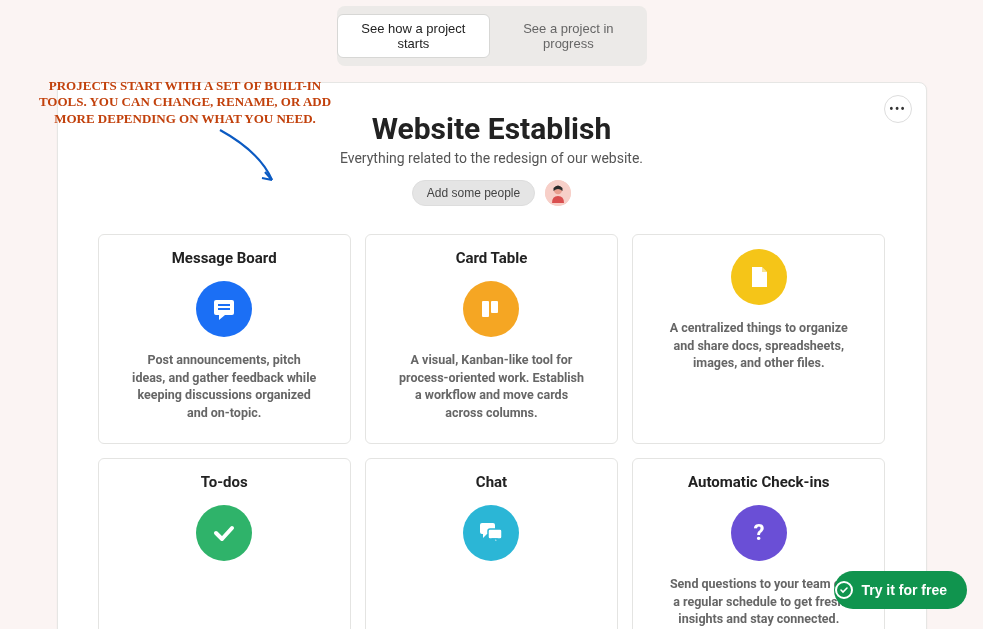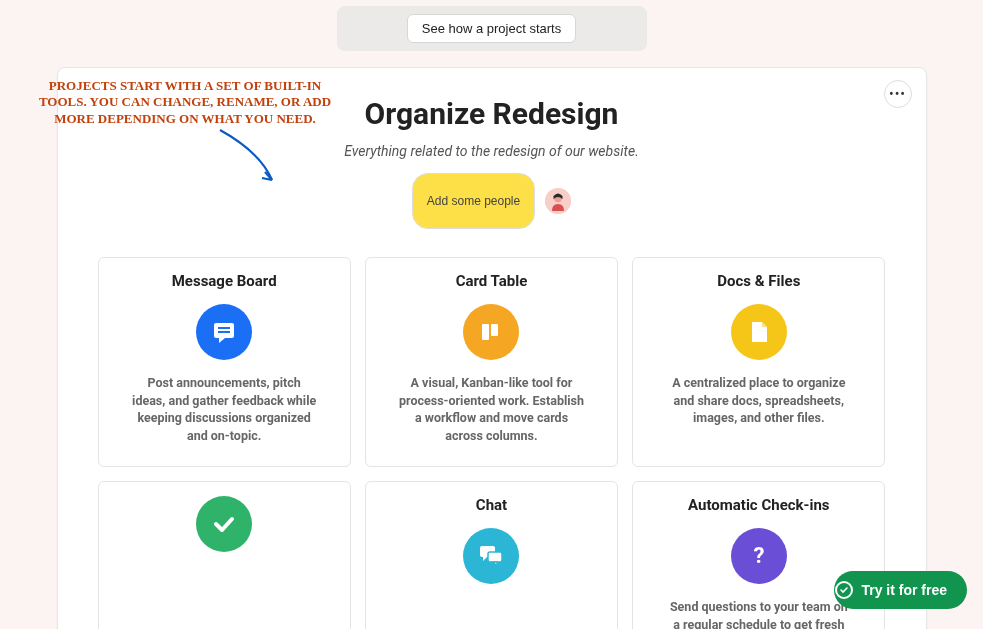--- a/index.html
+++ b/index.html
@@ -68,35 +68,34 @@
     text-align: center;
     font-size: 30px;
     font-weight: 700;
     color: #222;
     margin-top: 8px;
   }
   .subtitle {
     text-align: center;
     font-size: 14px;
     color: #555;
-    margin-top: 12px;
-    font-style: italic;
+    margin-top: 4px;
   }
   .people-row {
     display: flex;
     gap: 10px;
     align-items: center;
     justify-content: center;
     margin-top: 14px;
   }
   .add-people {
     border: 1px solid #ddd;
-    background: #fde047;
+    background: #e5e5e5;
     border-radius: 16px;
-    padding: 20px 14px;
+    padding: 5px 14px;
     font-size: 12px;
     color: #444;
     cursor: pointer;
   }
   .avatar {
     width: 26px;
     height: 26px;
     border-radius: 50%;
     background: #f7cfc8;
     display: flex;
@@ -183,33 +182,34 @@
     display: flex;
     align-items: center;
     justify-content: center;
   }
 </style>
 </head>
 <body>
 
 <div class="tab-bar">
   <button class="tab active">See how a project starts</button>
+  <button class="tab">See a project in progress</button>
 </div>
 
 <div class="annotation">Projects start with a set of built-in tools. You can change, rename, or add more depending on what you need.</div>
 <svg class="arrow-svg" width="80" height="70">
   <path d="M10,8 Q50,30 62,58" stroke="#0b5ac2" stroke-width="2.2" fill="none"></path>
   <path d="M62,58 L55,50 M62,58 L52,56" stroke="#0b5ac2" stroke-width="2.2" fill="none"></path>
 </svg>
 
 <div class="card-wrap">
   <div class="more-btn">
     <span>•••</span>
   </div>
-  <h1 class="title">Organize Redesign</h1>
+  <h1 class="title">Website Establish</h1>
   <p class="subtitle">Everything related to the redesign of our website.</p>
   <div class="people-row">
     <button class="add-people">Add some people</button>
     <div class="avatar">
       <svg width="26" height="26" viewBox="0 0 26 26">
         <circle cx="13" cy="13" r="13" fill="#f7cfc8"></circle>
         <circle cx="13" cy="10" r="4.2" fill="#e8a090"></circle>
         <path d="M7 23 Q7 16 13 16 Q19 16 19 23 Z" fill="#d94f4f"></path>
         <path d="M8.5 8 Q13 3 17.5 8 L17.5 11 Q13 7 8.5 11 Z" fill="#2a2a2a"></path>
       </svg>
@@ -236,31 +236,31 @@
       <div class="tool-icon" style="background:#f5a623">
         <svg width="30" height="30" viewBox="0 0 30 30">
             <rect x="6" y="7" width="7" height="16" rx="1" fill="#fff"></rect>
             <rect x="15" y="7" width="7" height="12" rx="1" fill="#fff"></rect>
           </svg>
       </div>
       <div class="tool-desc">A visual, Kanban-like tool for process-oriented work. Establish a workflow and move cards across columns.</div>
     </div>
 
     <div class="tool">
-      <div class="tool-title">Docs &amp; Files</div>
       <div class="tool-icon" style="background:#f5c518">
         <svg width="30" height="30" viewBox="0 0 30 30">
             <path d="M8 5 L18 5 L23 10 L23 25 L8 25 Z" fill="#fff"></path>
             <path d="M18 5 L18 10 L23 10 Z" fill="#f5c518" opacity="0.5"></path>
           </svg>
       </div>
-      <div class="tool-desc">A centralized place to organize and share docs, spreadsheets, images, and other files.</div>
-    </div>
-
-    <div class="tool">
+      <div class="tool-desc">A centralized things to organize and share docs, spreadsheets, images, and other files.</div>
+    </div>
+
+    <div class="tool">
+      <div class="tool-title">To-dos</div>
       <div class="tool-icon" style="background:#2fb36a">
         <svg width="30" height="30" viewBox="0 0 30 30">
             <path d="M7 15 L13 21 L23 10" stroke="#fff" stroke-width="4" fill="none" stroke-linecap="round" stroke-linejoin="round"></path>
           </svg>
       </div>
     </div>
 
     <div class="tool">
       <div class="tool-title">Chat</div>
       <div class="tool-icon" style="background:#2bb6d6">

